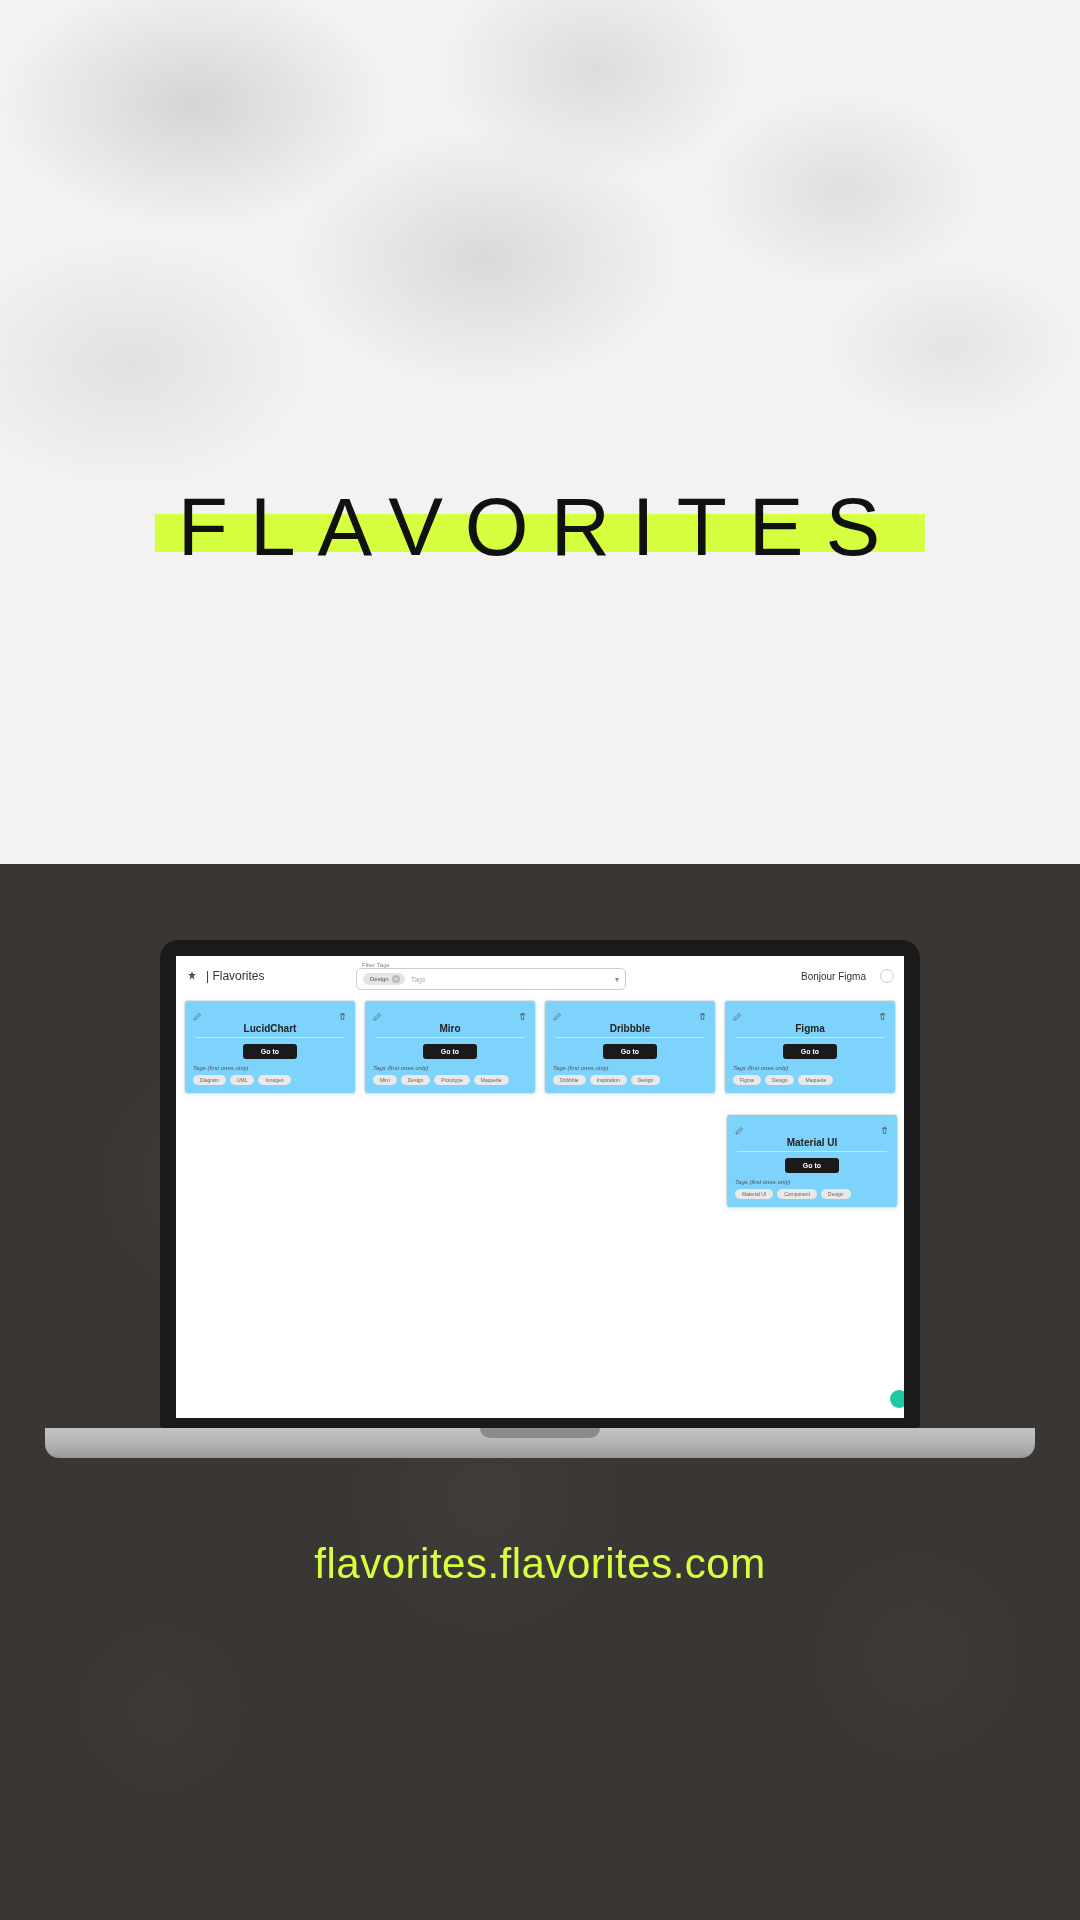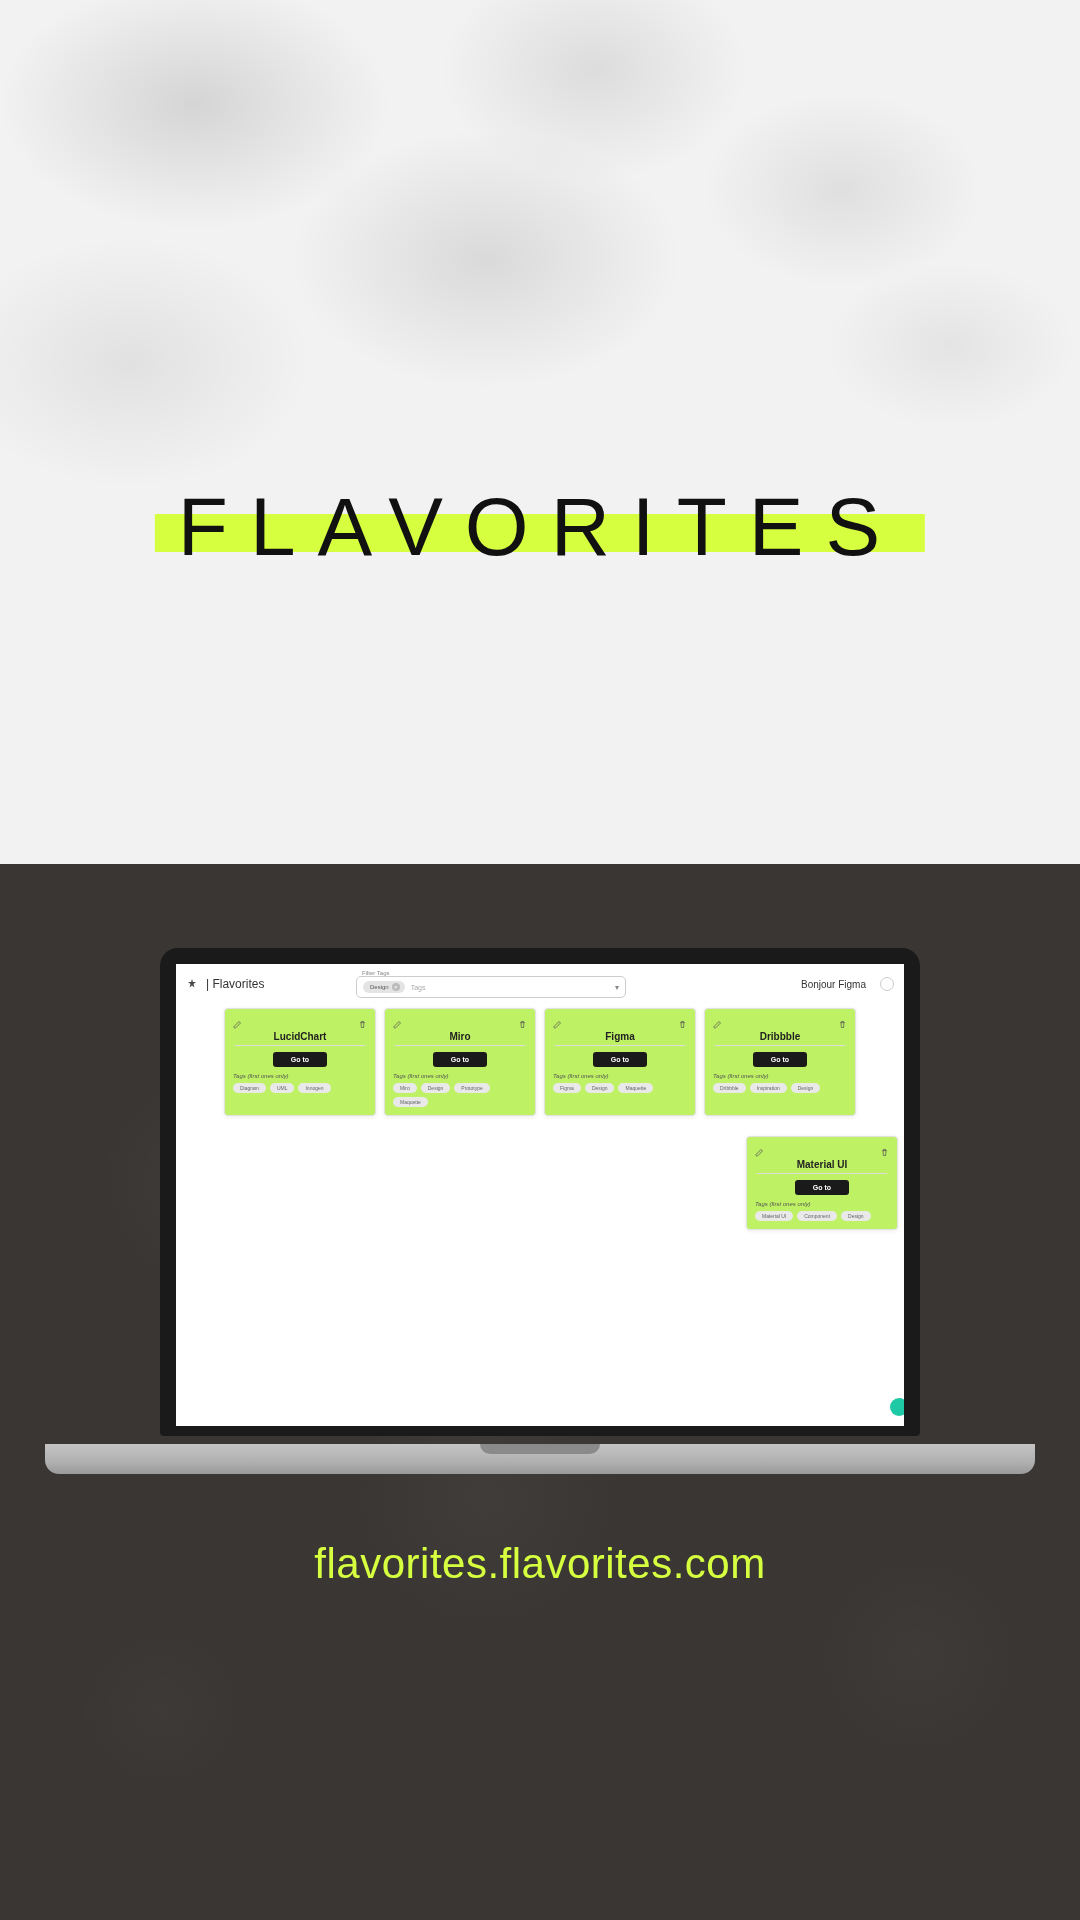--- a/index.html
+++ b/index.html
@@ -75,21 +75,21 @@
 .laptop {
   position: absolute;
   top: 940px;
   left: 50%;
   transform: translateX(-50%);
   width: 990px;
 }
 .laptop-screen-frame {
   width: 760px;
   height: 488px;
-  margin: 8px auto;
+  margin: 0 auto;
   background: #1a1a1a;
   border-radius: 18px 18px 4px 4px;
   padding: 16px 16px 10px;
   position: relative;
 }
 .laptop-screen {
   width: 100%;
   height: 100%;
   background: #fff;
   overflow: hidden;
@@ -175,26 +175,26 @@
 .avatar-stub { width: 14px; height: 14px; border: 1px solid #ccc; border-radius: 50%; margin-left: 6px; }
 
 .cards-area {
   padding: 8px 6px 0;
   display: flex;
   flex-wrap: wrap;
   gap: 8px;
   justify-content: center;
 }
 .card {
-  width: 152px;
+  width: 172px;
   border: 1px solid #e2e2e2;
   border-radius: 4px;
   box-shadow: 0 1px 4px rgba(0,0,0,0.08);
   padding: 6px 8px 8px;
-  background: #bef264;
+  background: #7dd3fc;
   position: relative;
 }
 .card-top {
   display: flex;
   justify-content: space-between;
   height: 12px;
 }
 .icon-sm { width: 9px; height: 9px; color: #555; cursor: pointer; }
 .card-title {
   font-size: 10px;
@@ -338,48 +338,48 @@
 
         <div class="card">
           <div class="card-top">
             <span class="icon-sm"><svg viewBox="0 0 24 24" fill="none" stroke="currentColor" stroke-width="2">
                   <path d="M3 17v4h4L20 8l-4-4L3 17z"></path>
                 </svg></span>
             <span class="icon-sm"><svg viewBox="0 0 24 24" fill="none" stroke="currentColor" stroke-width="2">
                   <path d="M6 7h12M9 7V4h6v3M8 7l1 13h6l1-13"></path>
                 </svg></span>
           </div>
+          <div class="card-title">Dribbble</div>
+          <div class="card-divider"></div>
+          <button class="go-btn">Go to</button>
+          <div class="tags-label">Tags (first ones only)</div>
+          <div class="tag-row">
+            <span class="tag">Dribbble</span>
+            <span class="tag">Inspiration</span>
+            <span class="tag">Design</span>
+          </div>
+        </div>
+
+        <div class="card">
+          <div class="card-top">
+            <span class="icon-sm"><svg viewBox="0 0 24 24" fill="none" stroke="currentColor" stroke-width="2">
+                  <path d="M3 17v4h4L20 8l-4-4L3 17z"></path>
+                </svg></span>
+            <span class="icon-sm"><svg viewBox="0 0 24 24" fill="none" stroke="currentColor" stroke-width="2">
+                  <path d="M6 7h12M9 7V4h6v3M8 7l1 13h6l1-13"></path>
+                </svg></span>
+          </div>
           <div class="card-title">Figma</div>
           <div class="card-divider"></div>
           <button class="go-btn">Go to</button>
           <div class="tags-label">Tags (first ones only)</div>
           <div class="tag-row">
             <span class="tag">Figma</span>
             <span class="tag">Design</span>
             <span class="tag">Maquette</span>
-          </div>
-        </div>
-
-        <div class="card">
-          <div class="card-top">
-            <span class="icon-sm"><svg viewBox="0 0 24 24" fill="none" stroke="currentColor" stroke-width="2">
-                  <path d="M3 17v4h4L20 8l-4-4L3 17z"></path>
-                </svg></span>
-            <span class="icon-sm"><svg viewBox="0 0 24 24" fill="none" stroke="currentColor" stroke-width="2">
-                  <path d="M6 7h12M9 7V4h6v3M8 7l1 13h6l1-13"></path>
-                </svg></span>
-          </div>
-          <div class="card-title">Dribbble</div>
-          <div class="card-divider"></div>
-          <button class="go-btn">Go to</button>
-          <div class="tags-label">Tags (first ones only)</div>
-          <div class="tag-row">
-            <span class="tag">Dribbble</span>
-            <span class="tag">Inspiration</span>
-            <span class="tag">Design</span>
           </div>
         </div>
 
         <div class="row2">
           <div class="card">
             <div class="card-top">
               <span class="icon-sm"><svg viewBox="0 0 24 24" fill="none" stroke="currentColor" stroke-width="2">
                     <path d="M3 17v4h4L20 8l-4-4L3 17z"></path>
                   </svg></span>
               <span class="icon-sm"><svg viewBox="0 0 24 24" fill="none" stroke="currentColor" stroke-width="2">

